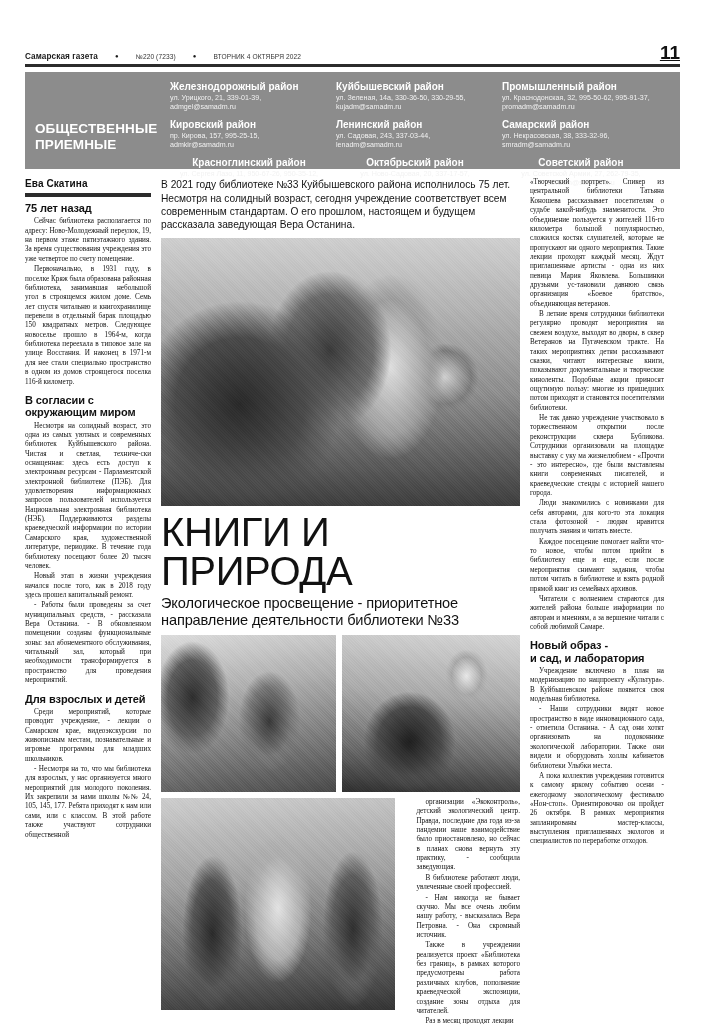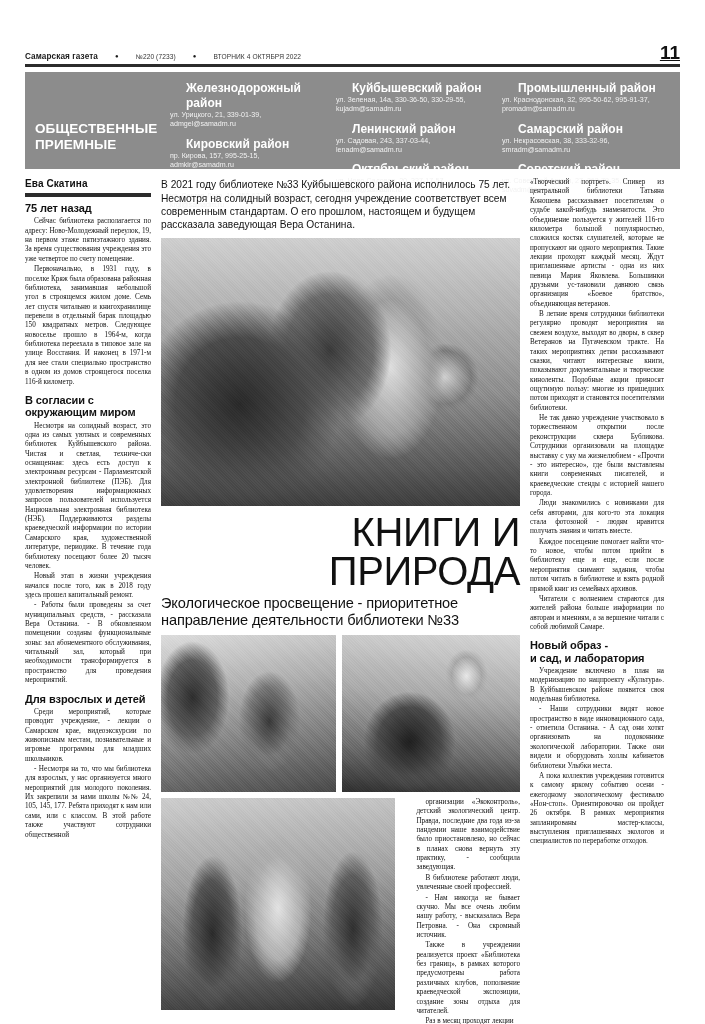--- a/index.html
+++ b/index.html
@@ -25,22 +25,22 @@
 
   
   .band { background:#8c8c8c; color:#fff; margin-top:5px; height:97px;
           display:flex; padding:9px 12px 9px 10px; }
   .band-title { width:135px; display:flex; align-items:flex-end; padding-bottom:7px; }
   .band-title span { font-family:"Liberation Sans", sans-serif; font-weight:bold;
                      font-size:13.5px; line-height:1.18; letter-spacing:.1px; }
   .band-cols { flex:1; display:flex; gap:0; }
   .band-col { width:33.33%; padding-right:8px; }
   .b-item { margin-bottom:7.5px; }
-  .b-item:last-child { margin-bottom:0; }
-  .b-name { font-family:"Liberation Sans", sans-serif; font-weight:bold; font-size:12px; line-height:1.25;margin-left:16px; }
+  .b-item:last-child { margin-bottom:0;text-align:center; }
+  .b-name { font-family:"Liberation Sans", sans-serif; font-weight:bold; font-size:10px; line-height:1.25; }
   .b-line { font-family:"Liberation Sans", sans-serif; font-size:7.1px; line-height:1.28; color:#f2f2f2; }
 
   
   .content { position:relative; margin-top:9px; display:flex; gap:10px; }
   .col-left  { width:126px; }
   .col-mid   { width:359px; }
   .col-right { width:134px; }
 
   .byline { font-family:"Liberation Sans", sans-serif; font-weight:bold; font-size:10px;
             margin:0 0 4px 0; letter-spacing:.1px; }
@@ -51,21 +51,21 @@
   p.body { font-size:7.2px; line-height:1.3; text-align:justify; text-indent:9px; margin:0 0 1px 0;
            font-family:"Liberation Serif", serif; hyphens:auto; }
   p.body.noind { text-indent:0; }
 
   
   .lead { font-family:"Liberation Sans", sans-serif; font-size:10.2px; line-height:1.32;
           color:#141414; margin:0 0 6px 0; }
 
   
   .headline { font-family:"Liberation Sans", sans-serif; font-weight:normal;
-              font-size:40px; line-height:.98; letter-spacing:-.4px; margin:7px 0 4px 0; color:#111;text-align:right; }
+              font-size:40px; line-height:.98; letter-spacing:-.4px; margin:7px 0 4px 0; color:#111; }
   .deck { font-family:"Liberation Sans", sans-serif; font-size:14.6px; line-height:1.12;
           color:#111; margin:0 0 7px 0; letter-spacing:-.15px; }
 
   
   .photo { position:relative; overflow:hidden; background:#9a9a9a; }
   .ph-main { width:100%; height:268px; }
   .ph-row { display:flex; gap:6px; margin-top:0; }
   .ph-a { width:175px; height:157px; }
   .ph-b { width:178px; height:157px; }
   .ph-c { width:242px; height:212px; margin-top:6px; }

